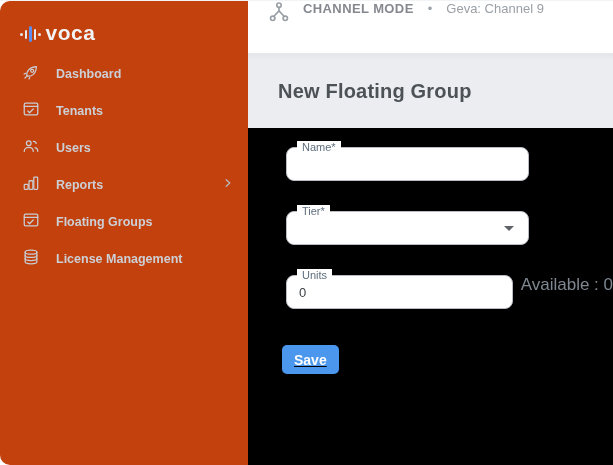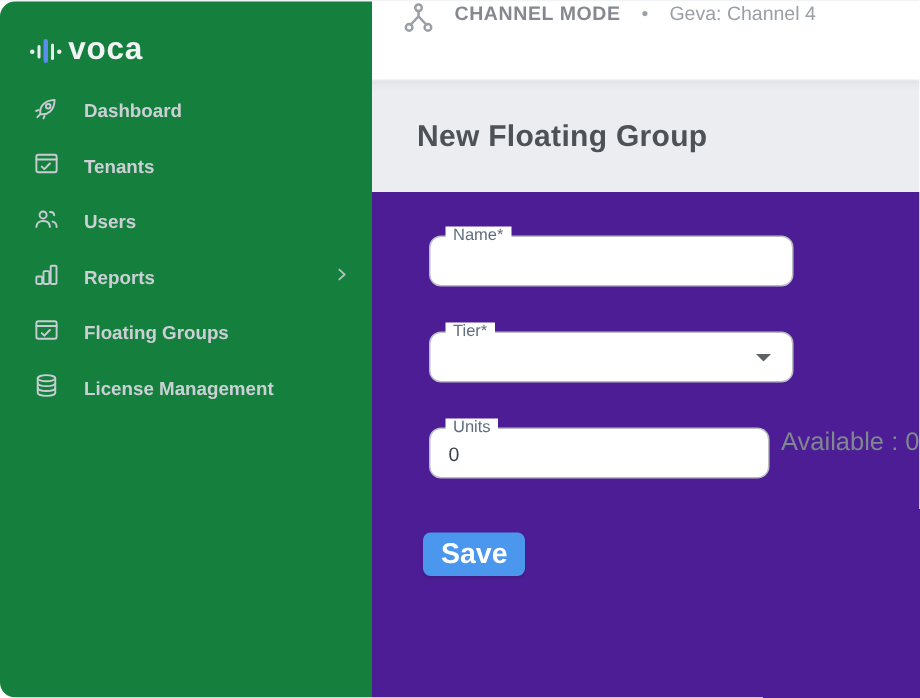--- a/index.html
+++ b/index.html
@@ -6,21 +6,21 @@
   html, body { width: 613px; height: 465px; overflow: hidden; }
   body {
     font-family: "Liberation Sans", sans-serif;
     background: #ffffff;
   }
   .app { display: flex; width: 613px; height: 465px; border-top: 1px solid #f2f3f4; }
 
   
   .sidebar {
     width: 248px; height: 100%;
-    background: #15803d;
+    background: #c2410c;
     border-radius: 10px 0 0 10px;
     flex-shrink: 0;
   }
   .logo {
     display: flex; align-items: flex-end; gap: 5px;
     padding: 18px 0 0 20px; height: 42px; cursor: pointer;
   }
   .logo-bars { display: flex; align-items: center; gap: 2px; height: 18px; }
   .logo-bars i { display: block; width: 2.5px; border-radius: 2px; background: #e8eaee; }
   .logo-bars .b1 { height: 3px; }
@@ -53,21 +53,21 @@
   .context-label { font-size: 13px; color: #9aa0a6; }
 
   .title-band {
     height: 74px; background: #ebedf0;
     display: flex; align-items: center; padding-left: 30px;
     box-shadow: inset 0 7px 7px -7px rgba(60,70,90,0.10);
     flex-shrink: 0;
   }
   .page-title { font-size: 20px; font-weight: bold; color: #4d5257; letter-spacing: 0.2px; }
 
-  .form-area { background: #4c1d95; flex: 1; padding: 29px 0 0 38px; }
+  .form-area { background: #000000; flex: 1; padding: 19px 0 0 38px; text-decoration: underline; }
 
   .field {
     position: relative; width: 243px; height: 34px;
     border: 1px solid #b9bdc2; border-radius: 8px; background: #fff;
   }
   .field label {
     position: absolute; top: -7px; left: 10px;
     background: #fff; padding: 0 5px;
     font-size: 11px; color: #5e6e7e; white-space: nowrap;
   }
@@ -87,21 +87,21 @@
   .units-row { display: flex; align-items: flex-start; margin-bottom: 36px; }
   .available-label { margin-left: 8px; font-size: 17px; color: #7f8790; white-space: nowrap; }
   .assign-field { margin-bottom: 14px; }
 
   .save-btn {
     display: block; margin-left: -4px;
     min-width: 52px; height: 29px; padding: 0 12px;
     background: #4a97ed; color: #fff;
     border: none; border-radius: 5px; cursor: pointer;
     font-family: "Liberation Sans", sans-serif;
-    font-size: 19px; font-weight: bold;
+    font-size: 14px; font-weight: bold;
     box-shadow: 0 1px 2px rgba(0,0,0,0.12);
   }
 </style>
 </head>
 <body>
 
 <div class="app">
 
   <aside class="sidebar">
     <div class="logo">
@@ -202,21 +202,21 @@
         <svg width="22" height="22" viewBox="0 0 20 20" fill="none" stroke="#9aa0a6" stroke-width="1.5" stroke-linecap="round" stroke-linejoin="round">
           <circle cx="10" cy="3.8" r="2"></circle>
           <circle cx="4.3" cy="15.7" r="2"></circle>
           <circle cx="15.7" cy="15.7" r="2"></circle>
           <path d="M10 5.8 V9 L5.2 14.1"></path>
           <path d="M10 9 L14.8 14.1"></path>
         </svg>
       </span>
       <span class="mode-label">CHANNEL MODE</span>
       <span class="mode-sep">•</span>
-      <span class="context-label">Geva: Channel 4</span>
+      <span class="context-label">Geva: Channel 9</span>
     </header>
 
     <div class="title-band">
       <h1 class="page-title">New Floating Group</h1>
     </div>
 
     <div class="form-area">
 
       <div class="field mb30">
         <label>Name*</label>

